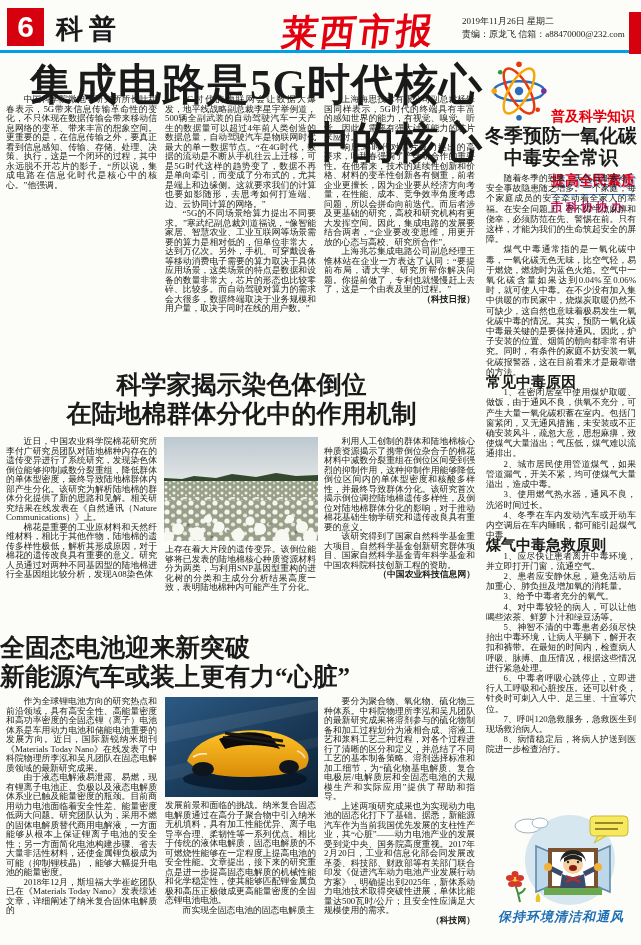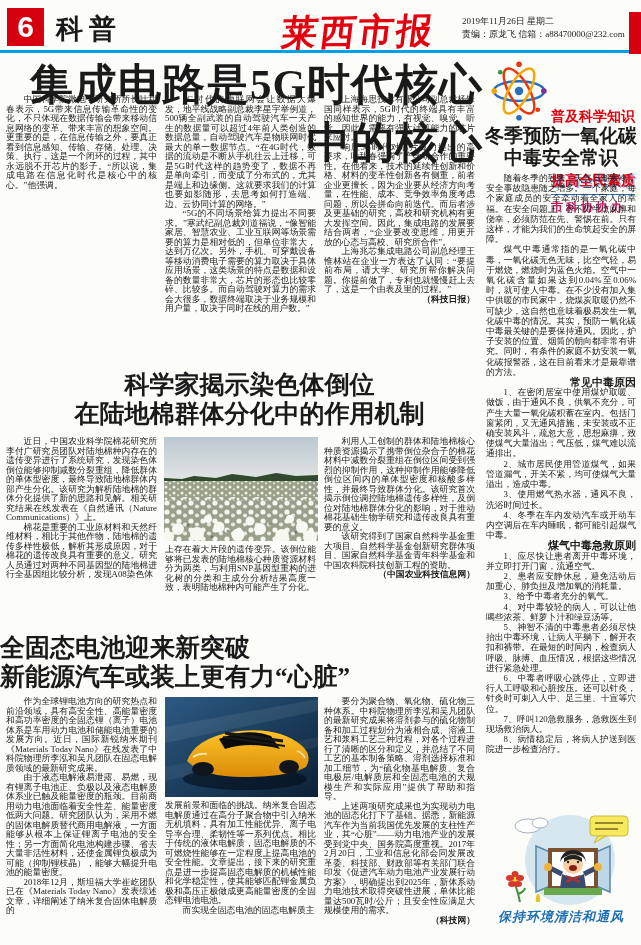--- a/index.html
+++ b/index.html
@@ -9,21 +9,21 @@
   .pagenum{position:absolute;left:7px;top:8px;width:37px;height:38px;background:#d7000f;color:#fff;
            font-size:30px;font-weight:bold;text-align:center;line-height:38px;font-family:"Liberation Sans",sans-serif;}
   .section{position:absolute;left:56px;top:11px;font-size:27px;font-weight:900;letter-spacing:6px;}
   .masthead{position:absolute;left:278px;top:8px;width:160px;text-align:center;color:#e3000f;
             font-size:36px;font-weight:900;transform:skewX(-8deg) rotate(-1deg);letter-spacing:2px;}
   .dateblock{position:absolute;left:462px;top:15px;font-size:9px;line-height:13px;color:#222;}
   .bluerule{position:absolute;left:0;top:50px;width:641px;height:3px;background:#00a0e9;}
   .redbar{position:absolute;right:0;top:12px;width:12px;height:42px;background:#d7000f;}
   
   .h1{position:absolute;left:0;top:56px;width:483px;text-align:right;font-size:43px;font-weight:900;letter-spacing:1px;}
-  .h2{position:absolute;left:8px;top:370px;width:483px;text-align:center;font-size:25px;font-weight:900;line-height:29px;}
+  .h2{position:absolute;left:0;top:370px;width:483px;text-align:center;font-size:25px;font-weight:900;line-height:29px;}
   .h3{position:absolute;left:0;top:633px;width:483px;text-align:left;font-size:25px;font-weight:900;line-height:29px;}
   
   .col{position:absolute;width:151px;font-size:8.8px;line-height:9.5px;text-align:justify;overflow:hidden;}
   .col p{margin:0;text-indent:2em;}
   .src{text-align:right;font-weight:bold;text-indent:0 !important;}
   .a1{top:95px;height:246px;}
   .c1{left:6px;} .c2{left:165px;} .c3{left:324px;}
   .a2{top:437px;height:206px;}
   .a2t{top:545px;height:100px;}
   .a3{top:697px;height:247px;}
@@ -33,21 +33,21 @@
   .sb-slogans{position:absolute;left:551px;top:62px;width:86px;}
   .sb-slogan{color:#e3000f;font-weight:900;font-size:14px;line-height:19px;white-space:nowrap;margin-top:45px;}
   .sb-slogan.shadowed{text-shadow:1.4px 1.4px 0 #8fb4e8;}
   .sb-div{border:none;border-top:1.5px solid #2a6ebb;margin:4px 0 4px 0;width:84px;}
   .sb-org{color:#be185d;font-weight:bold;font-size:12px;letter-spacing:3px;white-space:nowrap;}
   .sb-title{position:absolute;left:485px;top:125px;width:152px;text-align:center;
             font-size:19px;font-weight:700;line-height:22px;}
   .sb-body{position:absolute;left:486px;top:173px;width:150px;height:636px;
            font-size:8.8px;line-height:10.2px;text-align:justify;overflow:hidden;}
   .sb-body p{margin:0;text-indent:2em;}
-  .sb-sub{text-align:right;font-weight:900;font-size:11px;margin:3px 0 2px 0;text-indent:0 !important;}
+  .sb-sub{text-align:left;font-weight:900;font-size:15px;margin:3px 0 2px 0;text-indent:0 !important;}
   .sb-caption{position:absolute;left:486px;top:908px;width:150px;text-align:center;color:#1f6fb5;
               font-size:13px;font-weight:bold;font-style:italic;letter-spacing:1px;}
 </style>
 </head>
 <body>
 
 <div class="page">
 
   <div class="pagenum">6</div>
   <div class="section">科普</div>

